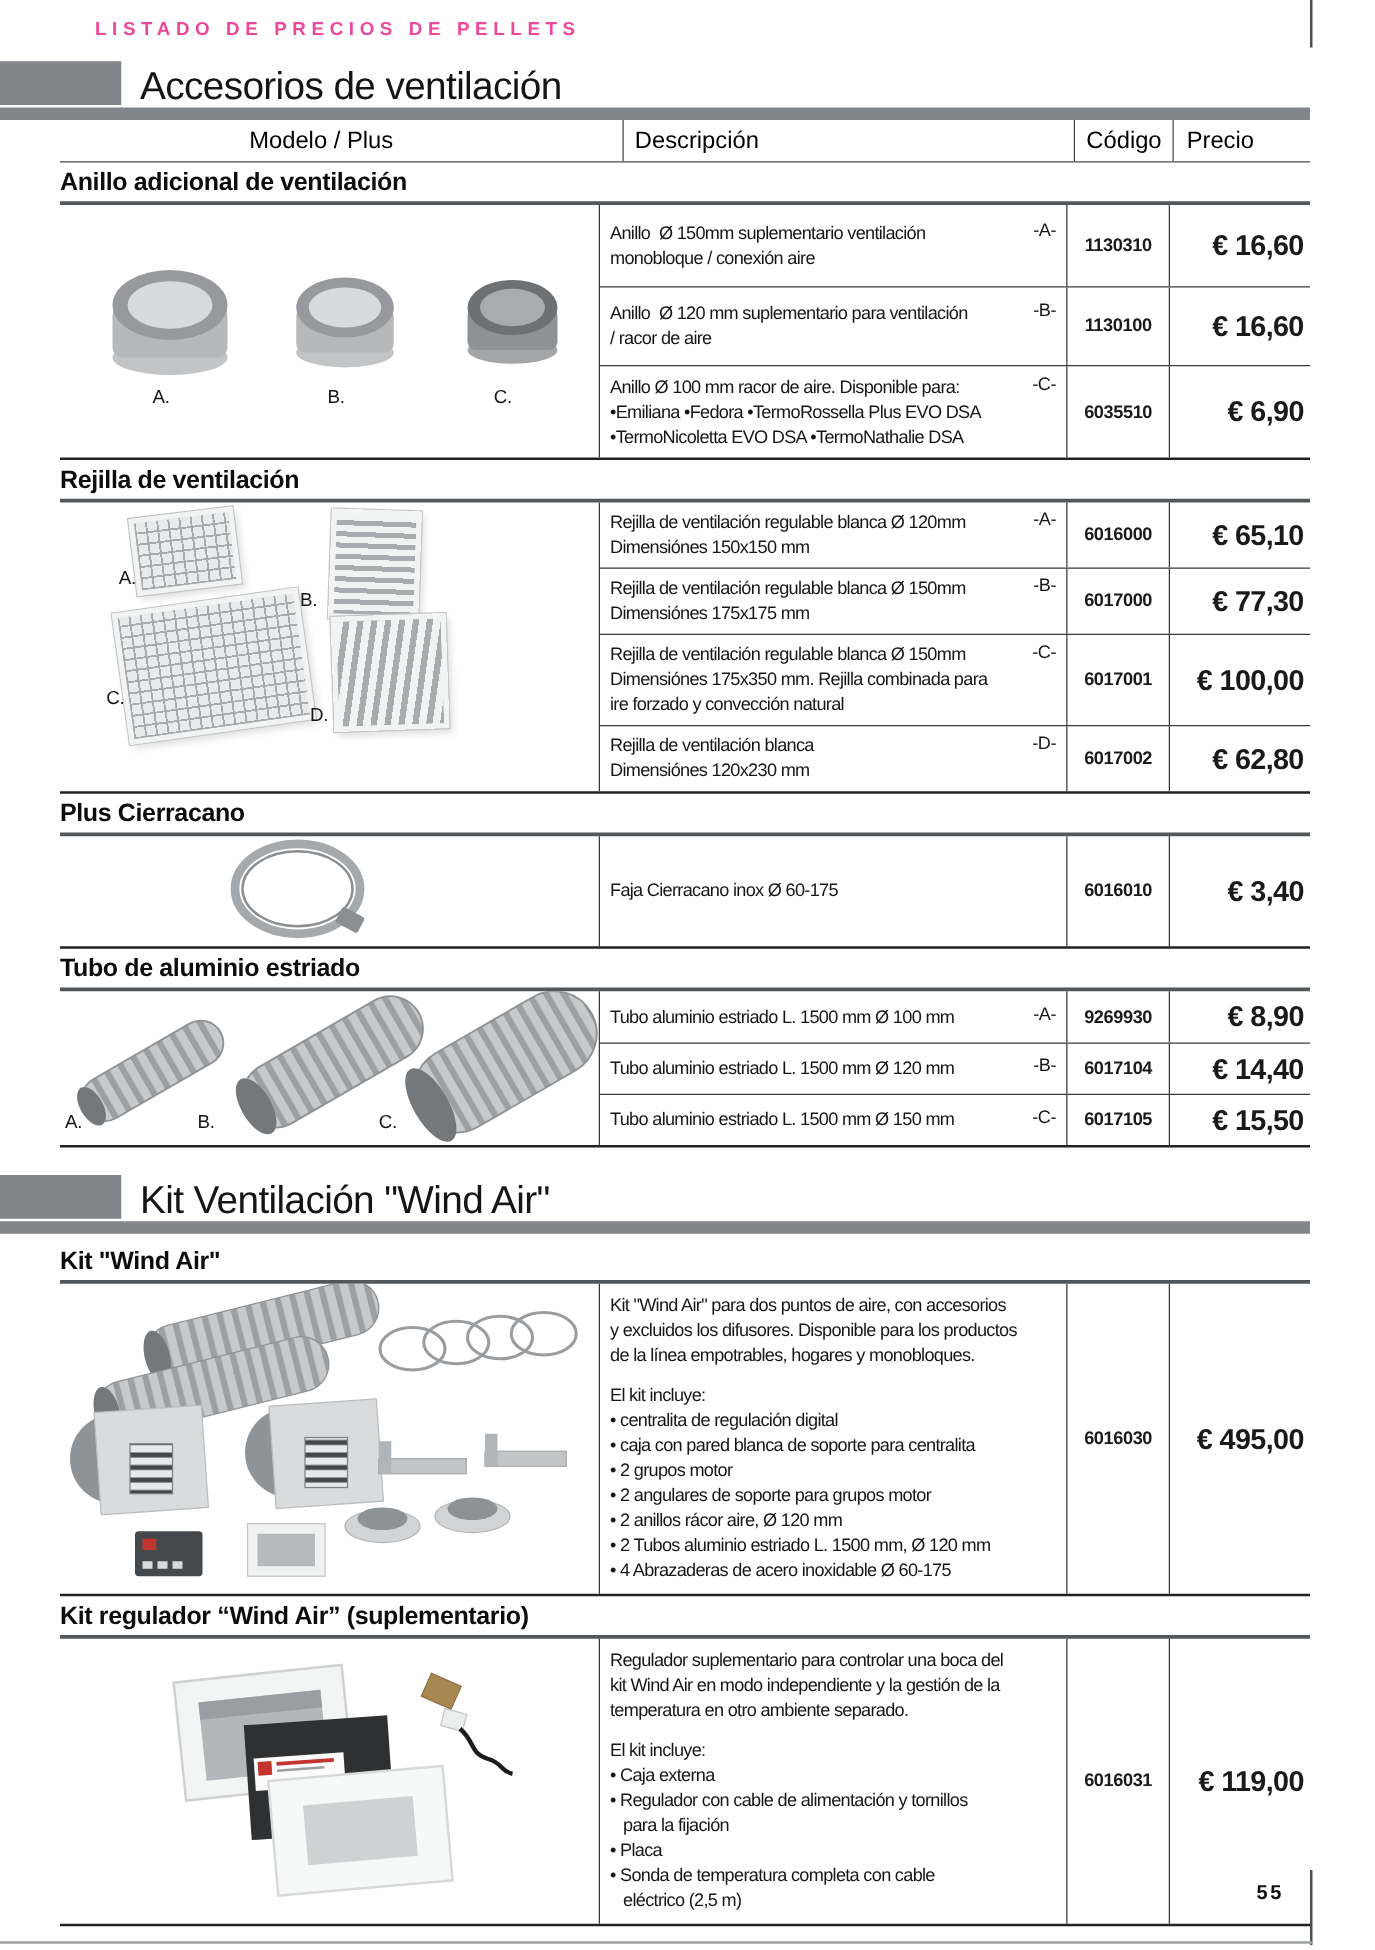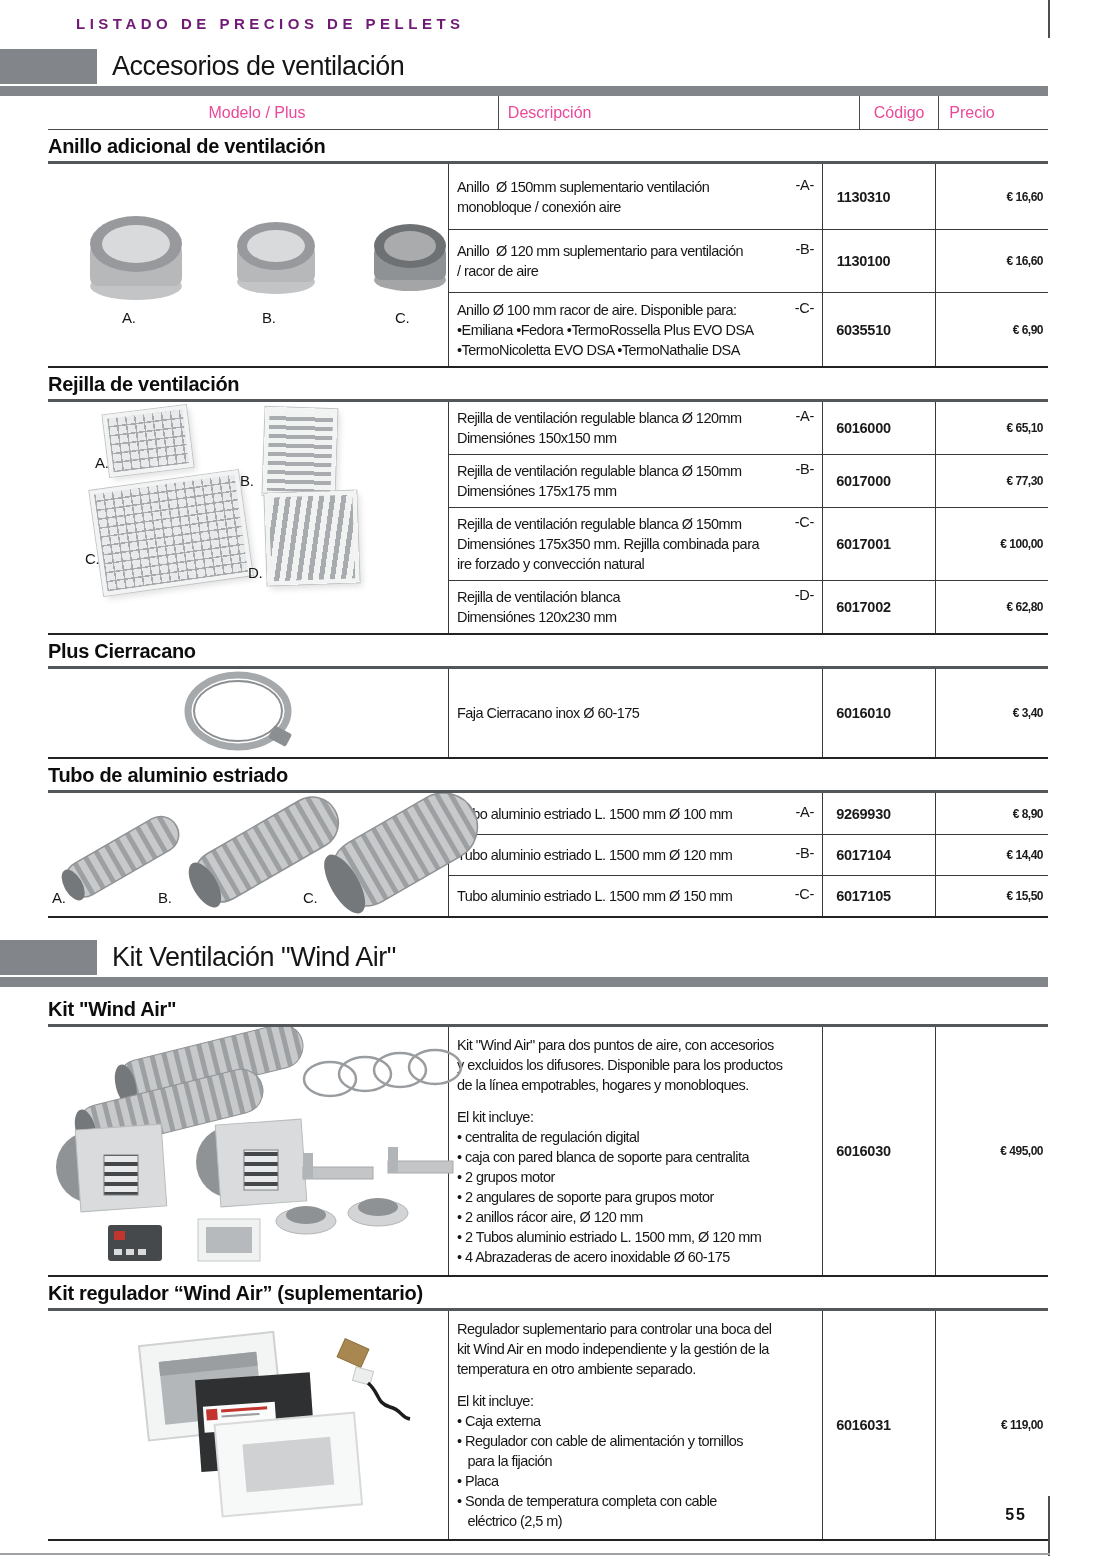--- a/index.html
+++ b/index.html
@@ -1,51 +1,51 @@
 <!DOCTYPE html>
 <html><head>
 <meta charset="utf-8">
 <style>
   html,body { margin:0; padding:0; }
   body {
     width:1100px; height:1560px; position:relative; background:#ffffff;
     font-family:"Liberation Sans", sans-serif; color:#1a1a1a; overflow:hidden;
   }
-  .doc-header { padding:15px 0 0 76px; font-weight:bold; font-size:15px; letter-spacing:4.5px; color:#701a75; }
+  .doc-header { padding:15px 0 0 76px; font-weight:bold; font-size:15px; letter-spacing:4.5px; color:#ec4899; }
   .vline-top { position:absolute; right:50px; top:0; width:2px; height:38px; background:#4c4f52; }
   .vline-bottom { position:absolute; right:50px; top:1496px; width:2px; height:60px; background:#4c4f52; }
   .bottom-line { position:absolute; left:0; top:1553px; width:1050px; height:2px; background:#9fa2a4; }
   .page-num { position:absolute; right:73px; top:1506px; font-weight:bold; font-size:16px; letter-spacing:2px; color:#111; }
 
   .band { position:relative; margin-top:17px; height:47px; }
   .band-box { position:absolute; left:0; top:0; width:97px; height:35px; background:#82868a; }
-  .band-title { position:absolute; left:112px; top:2px; font-size:27px; letter-spacing:-0.5px; color:#151515; white-space:nowrap; }
+  .band-title { position:absolute; left:112px; top:2px; font-size:31px; letter-spacing:-0.5px; color:#151515; white-space:nowrap; }
   .band-bar { position:absolute; left:0; right:52px; top:37px; height:10px; background:#82868a; }
 
   .table-area { margin-left:48px; width:1000px; }
-  .thead { display:flex; height:33px; border-bottom:1.5px solid #4a4a4a; font-size:16px; color:#ec4899; }
+  .thead { display:flex; height:33px; border-bottom:1.5px solid #4a4a4a; font-size:19px; color:#000000; }
   .th { box-sizing:border-box; display:flex; align-items:center; }
   .th-model { width:432px; justify-content:center; }
   .th-desc  { width:373px; border-left:1.5px solid #4a4a4a; padding-left:9px;margin-left:32px; }
   .th-code  { width:82px;  border-left:1.5px solid #4a4a4a; justify-content:center; }
   .th-price { width:113px; border-left:1.5px solid #4a4a4a; padding-left:10px; }
 
   .group-title { font-size:20px; font-weight:bold; letter-spacing:-0.3px; color:#0d0d0d; padding:5px 0 3px 0; border-bottom:3px solid #53575a; white-space:nowrap; }
   .grows { display:flex; border-bottom:2px solid #222; }
   .gimg { width:432px; position:relative; box-sizing:border-box; }
   .rows { flex:1; display:flex; flex-direction:column; border-left:1.5px solid #3a3a3a; }
   .row { display:flex; border-top:1.5px solid #3a3a3a; box-sizing:border-box; }
   .row:first-child { border-top:none; }
   .cell-desc { width:373px; box-sizing:border-box; padding:6px 8px; display:flex; align-items:center; }
   .desc-inner { flex:1; display:flex; align-items:flex-start; }
   .desc-text { flex:1; white-space:pre-wrap; font-size:14.5px; letter-spacing:-0.55px; line-height:1.38; color:#161616; }
   .desc-stack { flex:1; display:flex; flex-direction:column; gap:12px; }
   .mark { font-size:14.5px; letter-spacing:-0.3px; padding-left:3px; color:#161616; }
   .cell-code { width:82px; box-sizing:border-box; border-left:1.5px solid #3a3a3a; display:flex; align-items:center; justify-content:center; font-weight:bold; font-size:14.5px; letter-spacing:-0.3px; }
-  .cell-price { width:113px; box-sizing:border-box; border-left:1.5px solid #3a3a3a; display:flex; align-items:center; justify-content:flex-end; padding-right:5px; font-weight:bold; font-size:12px; letter-spacing:-0.5px;margin-left:31px; }
+  .cell-price { width:113px; box-sizing:border-box; border-left:1.5px solid #3a3a3a; display:flex; align-items:center; justify-content:flex-end; padding-right:5px; font-weight:bold; font-size:23px; letter-spacing:-0.5px; }
 
   .img-label { position:absolute; font-size:15px; letter-spacing:-0.3px; color:#161616; }
   .photo-svg { position:absolute; left:0; top:0; }
 
   .grille { position:absolute; box-sizing:border-box; border:4px solid #f2f3f3; box-shadow:0 0 0 1px #c3c5c7, 3px 4px 6px rgba(0,0,0,0.12); }
   .grille-grid {
     background: repeating-linear-gradient(90deg,#a8abad 0 1.5px,transparent 1.5px 9px),
                 repeating-linear-gradient(0deg,#a8abad 0 1.5px,transparent 1.5px 9px), #e9eaeb;
   }
   .grille-louv { background: repeating-linear-gradient(180deg,#f1f2f2 0 5px,#a9acae 5px 9px); }

